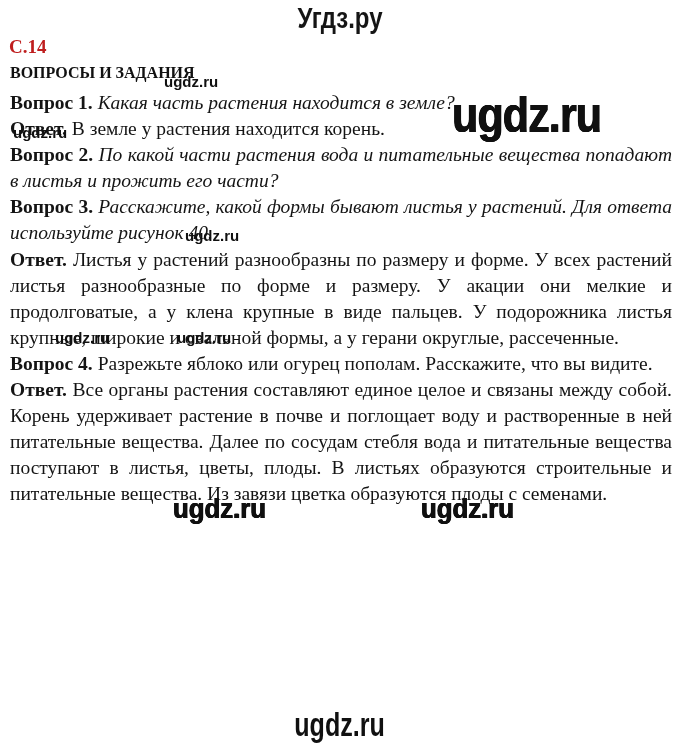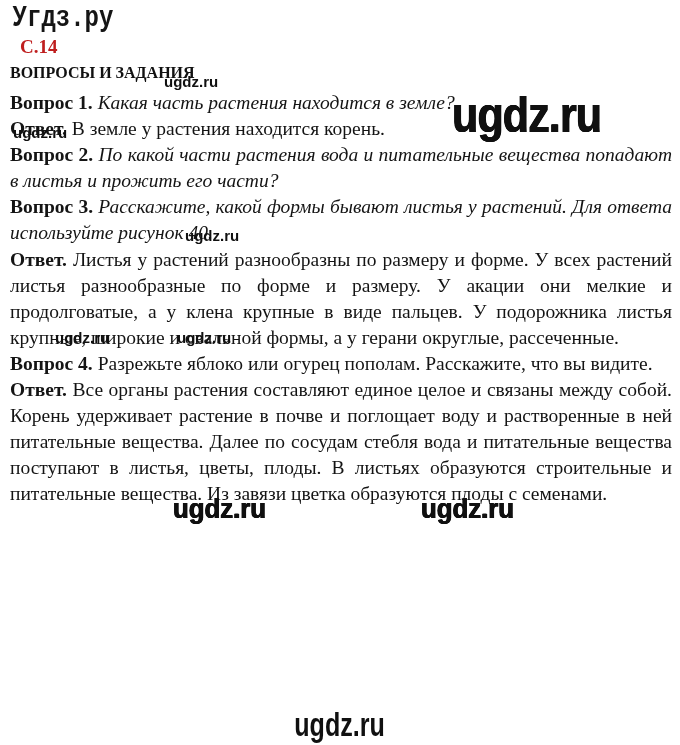--- a/index.html
+++ b/index.html
@@ -7,29 +7,29 @@
     position:relative;
     width:680px;height:745px;
     background:#ffffff;
     overflow:hidden;
     color:#111;
     font-family:"Liberation Serif", serif;
   }
   
   .site-header{
     position:absolute;top:2px;left:0;right:0;
-    text-align:left;
-    font-family:Liberation Mono, monospace;
+    text-align:center;
+    font-family:Liberation Sans, sans-serif;
     font-weight:bold;font-size:30px;line-height:32px;
     color:#151515;
   }
   .site-header .condense{display:inline-block;transform:scaleX(0.80);}
   
   .page-label{
-    margin:36px 0 0 20px;
+    margin:36px 0 0 9px;
     font-size:19px;font-weight:bold;
     color:#bf1e1e;
     line-height:22px;
   }
   .section-title{
     margin:3px 0 0 10px;
     font-size:16px;font-weight:bold;
     line-height:23px;color:#111;
   }
   

